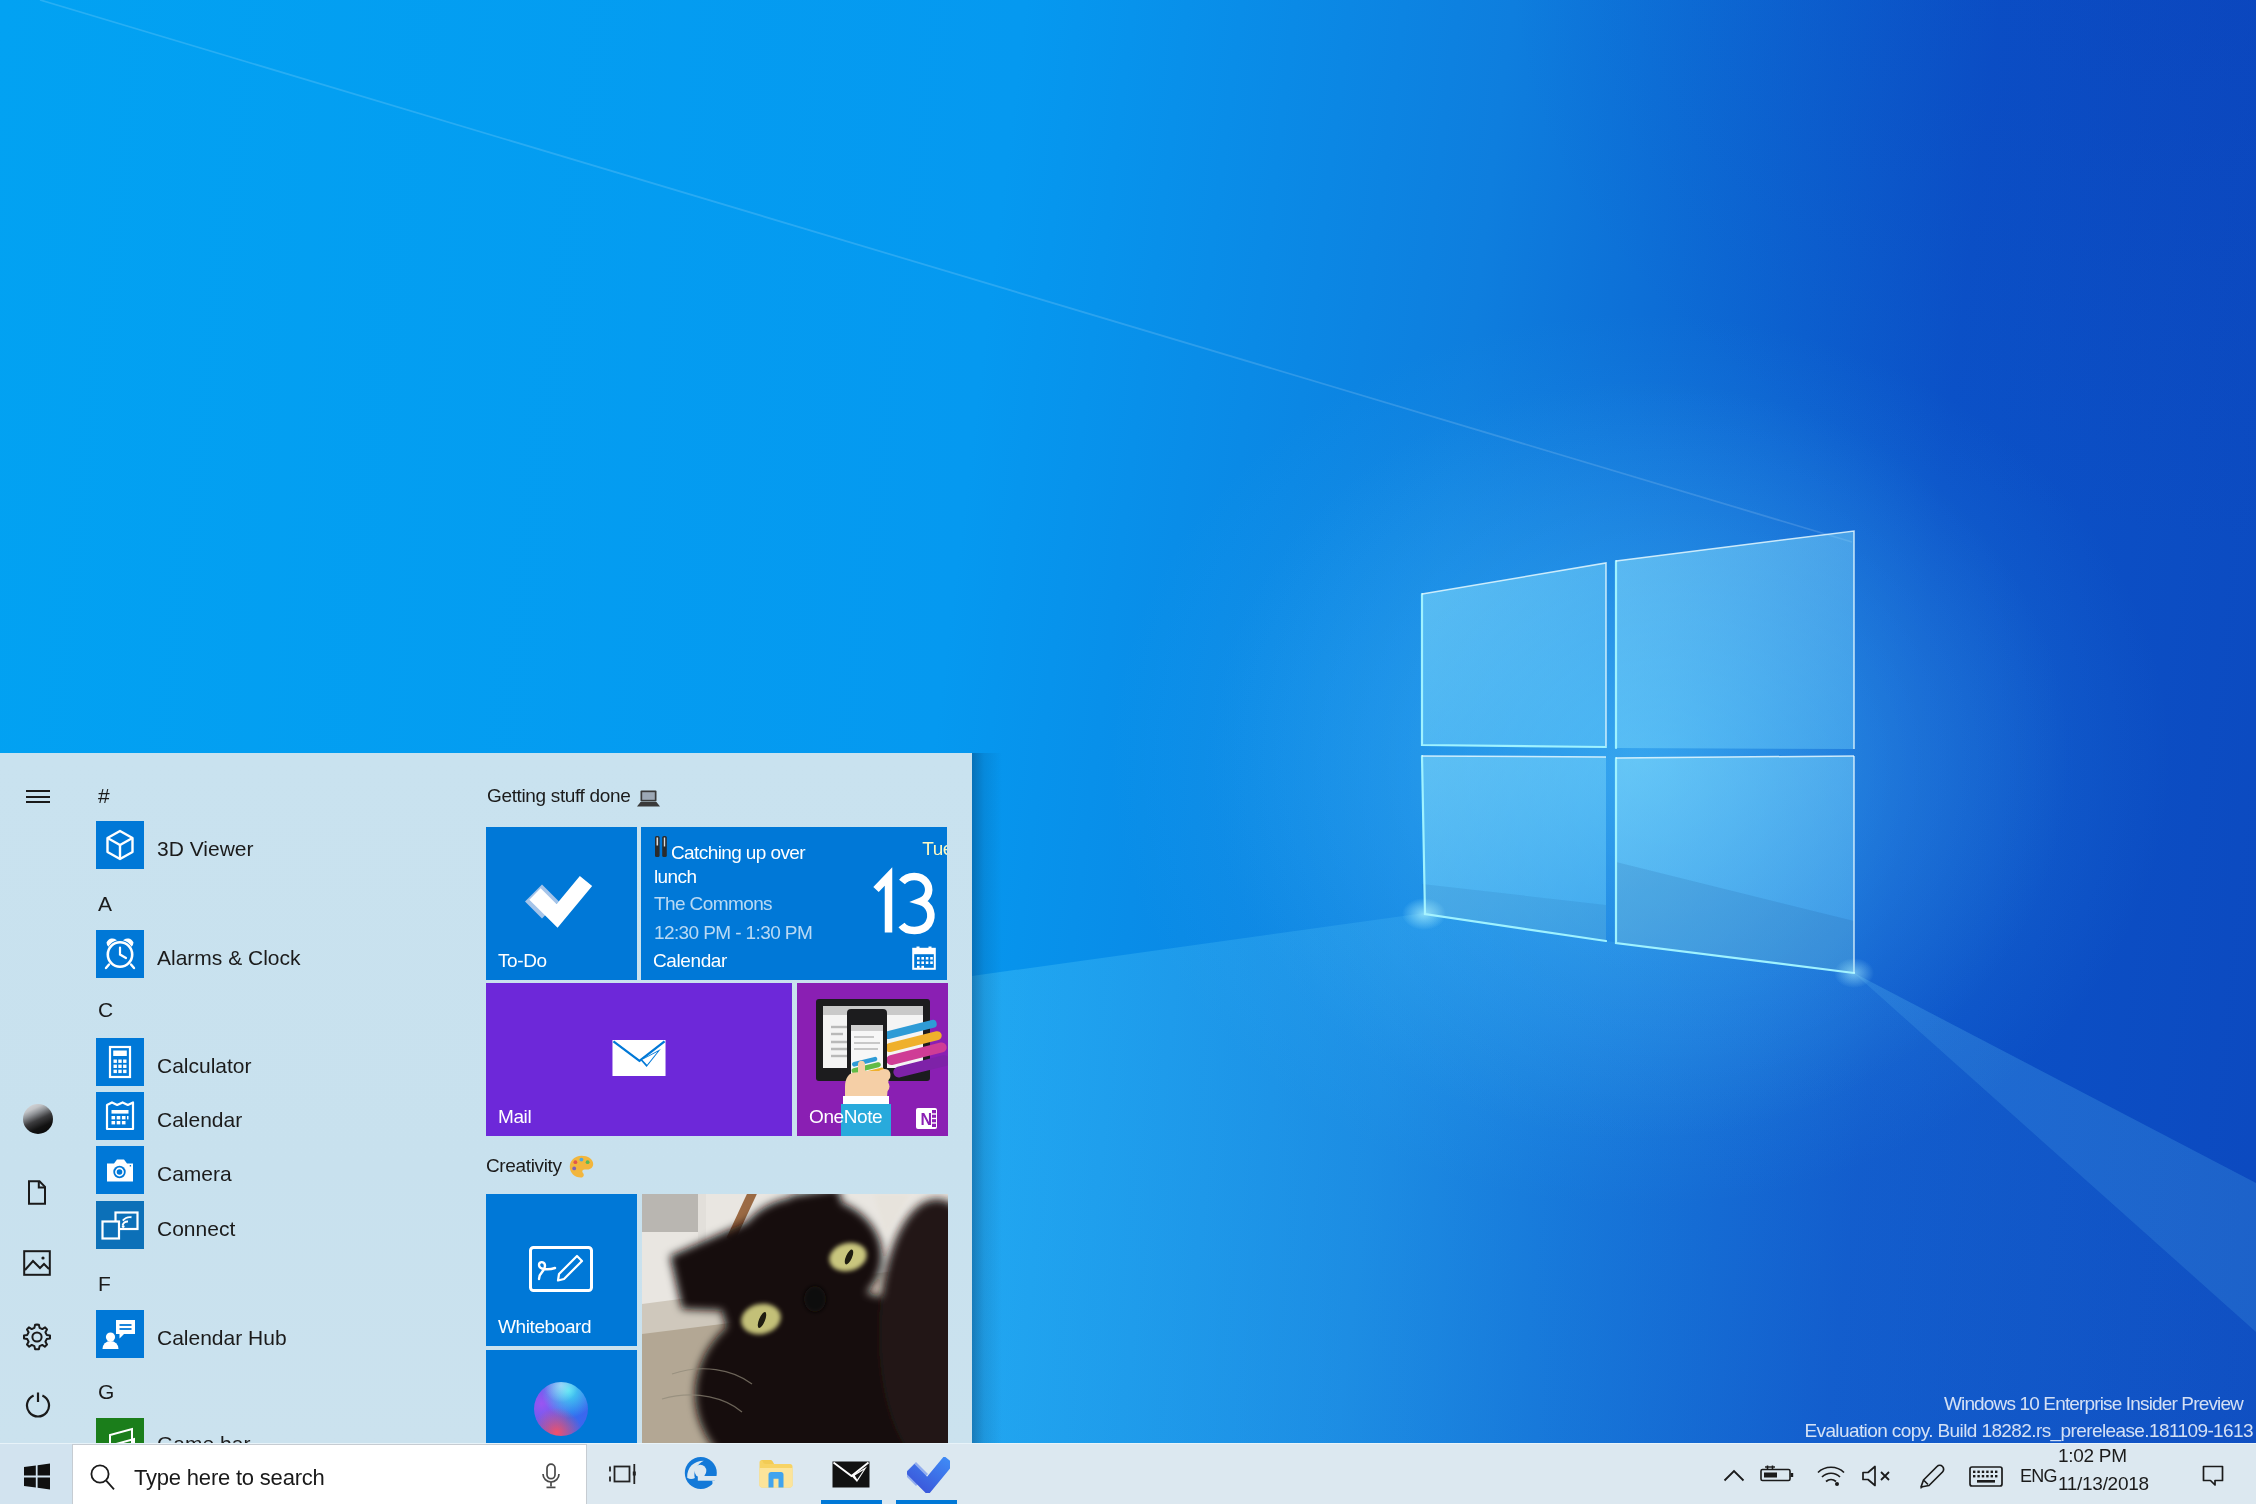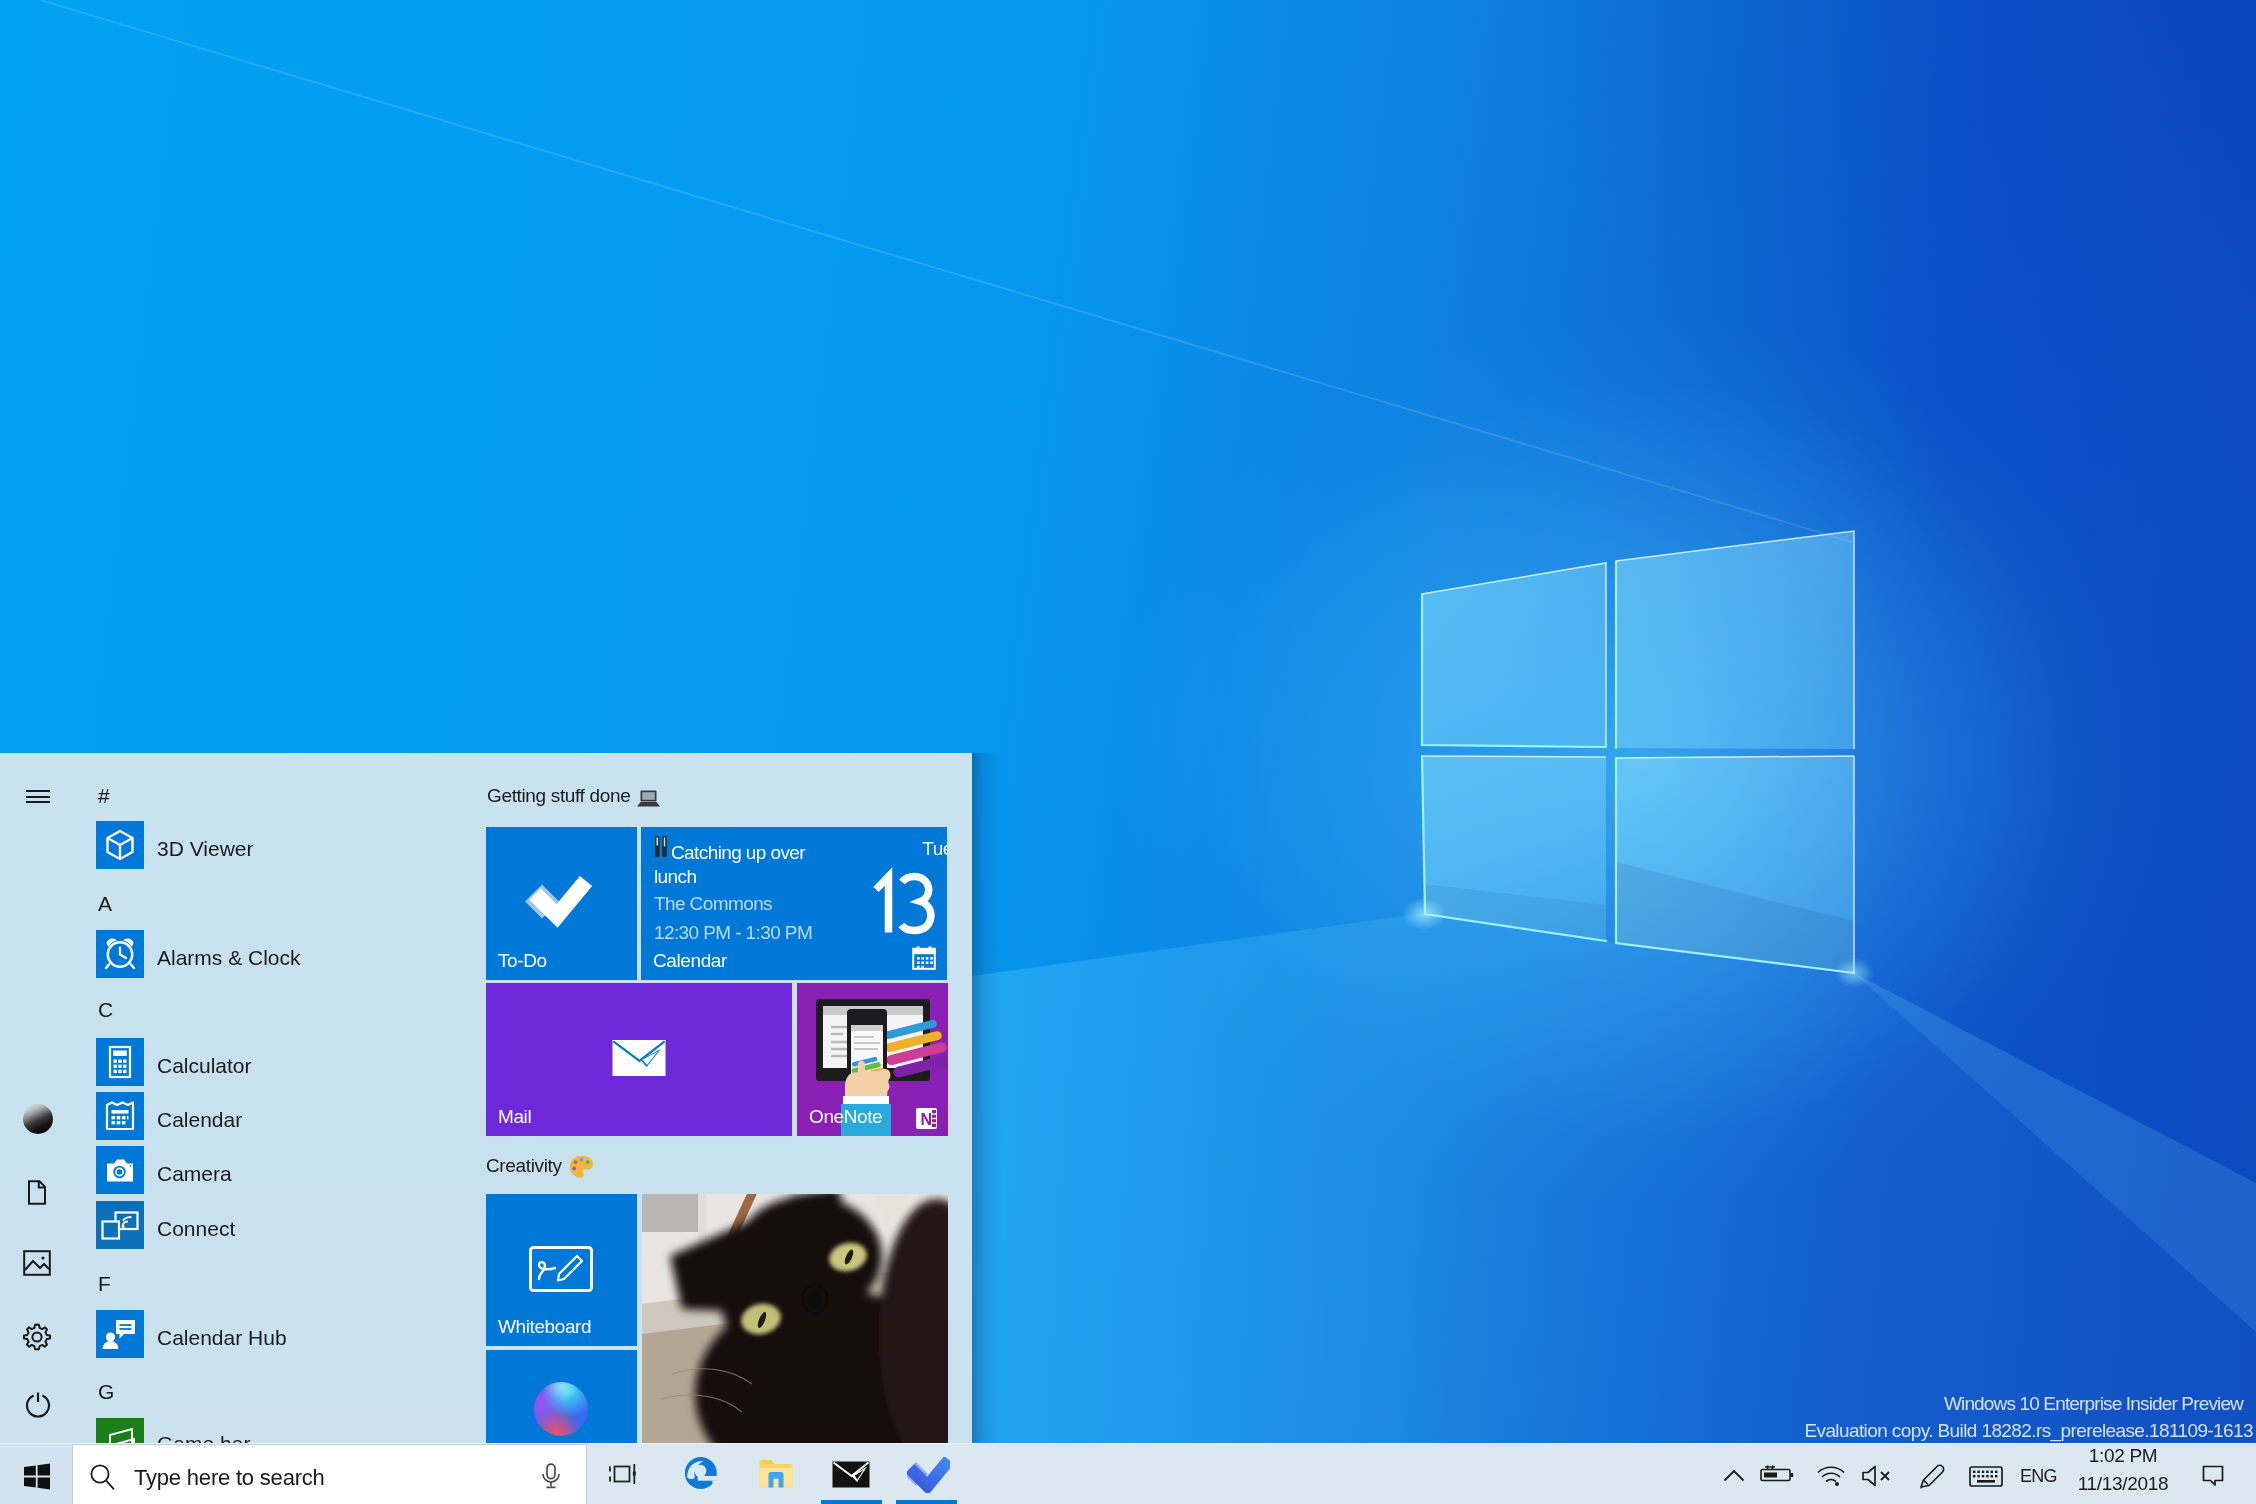--- a/index.html
+++ b/index.html
@@ -504,17 +504,17 @@
         <rect x="4" y="9" width="2.4" height="2.4"></rect>
         <rect x="8.4" y="9" width="2.4" height="2.4"></rect>
         <rect x="12.8" y="9" width="2.4" height="2.4"></rect>
         <rect x="17.2" y="9" width="2.4" height="2.4"></rect>
         <rect x="21.6" y="9" width="2.4" height="2.4"></rect>
         <rect x="26" y="9" width="2.4" height="2.4"></rect>
         <rect x="8" y="14" width="18" height="2.6"></rect>
       </g>
     </svg>
  <div class="abs" style="left:2020px;top:1466px;width:48px;font-size:18px;letter-spacing:-0.8px;color:#1b1b1b">ENG</div>
- <div class="abs" style="left:2058px;top:1442px;width:130px;text-align:center;font-size:19px;letter-spacing:-0.3px;color:#1b1b1b;line-height:27.5px">1:02 PM<br>11/13/2018</div>
+ <div class="abs" style="left:2058px;top:1442px;width:130px;text-align:left;font-size:19px;letter-spacing:-0.3px;color:#1b1b1b;line-height:27.5px">1:02 PM<br>11/13/2018</div>
  <svg class="tbic" style="left:2202px;top:1465px" width="22" height="21" viewBox="0 0 22 21">
       <path d="M1.5 1.5 L20.5 1.5 L20.5 15.5 L13 15.5 L13 20 L8.5 15.5 L1.5 15.5 Z" fill="none" stroke="#1b1b1b" stroke-width="1.7" stroke-linejoin="round"></path>
     </svg>
 </div>
 
 </body></html>

